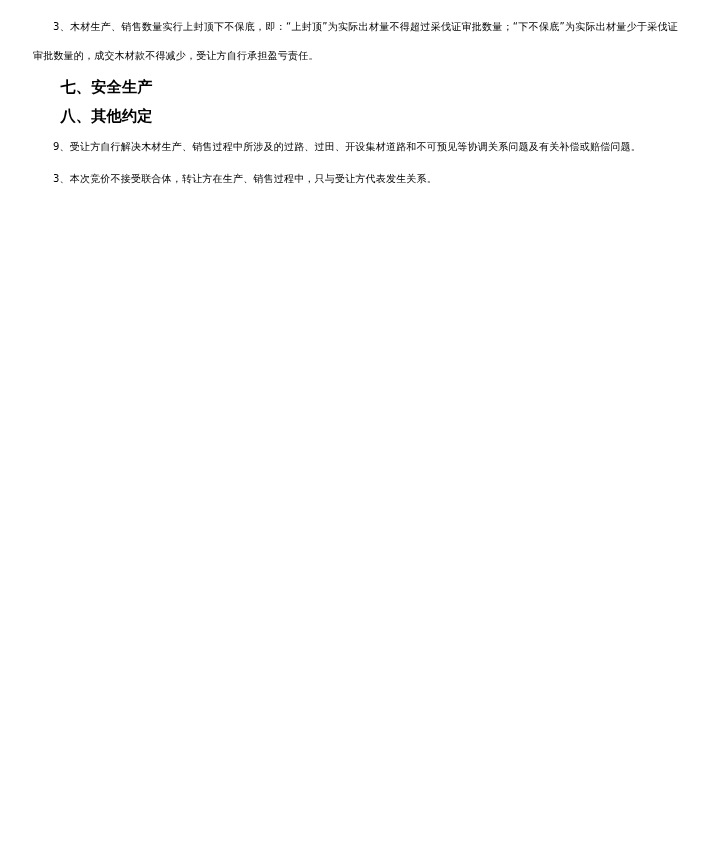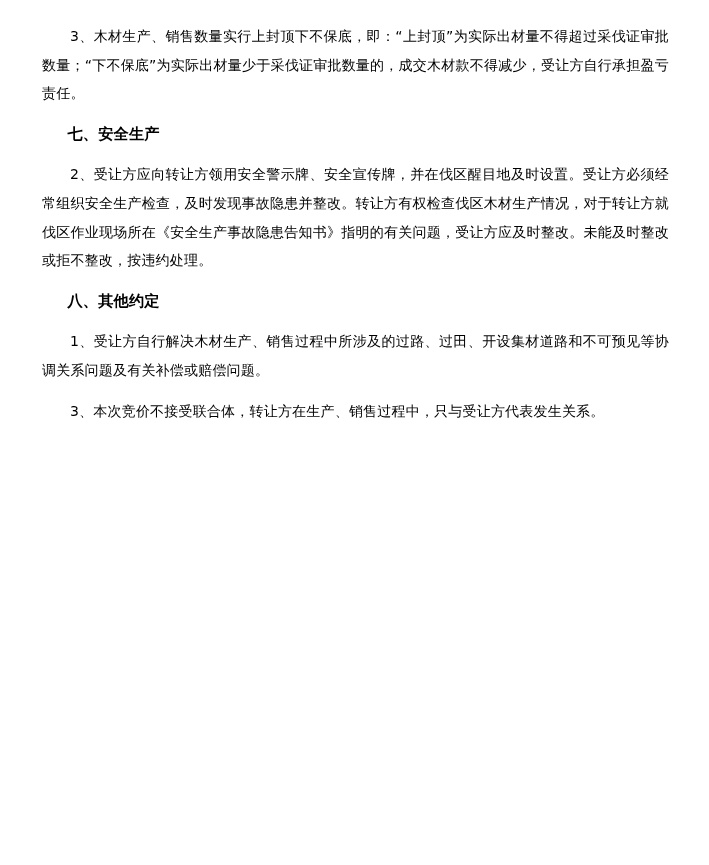--- a/index.html
+++ b/index.html
@@ -14,41 +14,40 @@
     color: #000000;
     overflow: hidden;
   }
   .page {
     box-sizing: border-box;
     width: 709px;
     height: 865px;
     padding: 10px 28px 0 30px;
   }
   .para {
-    font-size: 14px;
+    font-size: 10px;
     line-height: 28.6px;
     text-align: justify;
     text-justify: inter-ideograph;
     text-indent: 2em;
-    margin: 12px;
+    margin: 3px;
     letter-spacing: 0.2px;
   }
   .heading {
     font-size: 15.2px;
     line-height: 28.6px;
     text-indent: 2em;
-    margin: 7px;
+    margin: 0;
     font-weight: bold;
     letter-spacing: 0.2px;
   }
 </style>
 </head>
 <body>
 
 <div class="page">
   <p class="para">3、木材生产、销售数量实行上封顶下不保底，即：“上封顶”为实际出材量不得超过采伐证审批数量；“下不保底”为实际出材量少于采伐证审批数量的，成交木材款不得减少，受让方自行承担盈亏责任。</p>
   <p class="heading">七、安全生产</p>
-  <p class="para">2、受让方应向转让方领用安全警示牌、安全宣传牌，并在伐区醒目地及时设置。受让方必须经常组织安全生产检查，及时发现事故隐患并整改。转让方有权检查伐区木材生产情况，对于转让方就伐区作业现场所在《安全生产事故隐患告知书》指明的有关问题，受让方应及时整改。未能及时整改或拒不整改，按违约处理。</p>
   <p class="heading">八、其他约定</p>
-  <p class="para">1、受让方自行解决木材生产、销售过程中所涉及的过路、过田、开设集材道路和不可预见等协调关系问题及有关补偿或赔偿问题。</p>
+  <p class="para">9、受让方自行解决木材生产、销售过程中所涉及的过路、过田、开设集材道路和不可预见等协调关系问题及有关补偿或赔偿问题。</p>
   <p class="para">3、本次竞价不接受联合体，转让方在生产、销售过程中，只与受让方代表发生关系。</p>
 
 </div>
 
 </body></html>

